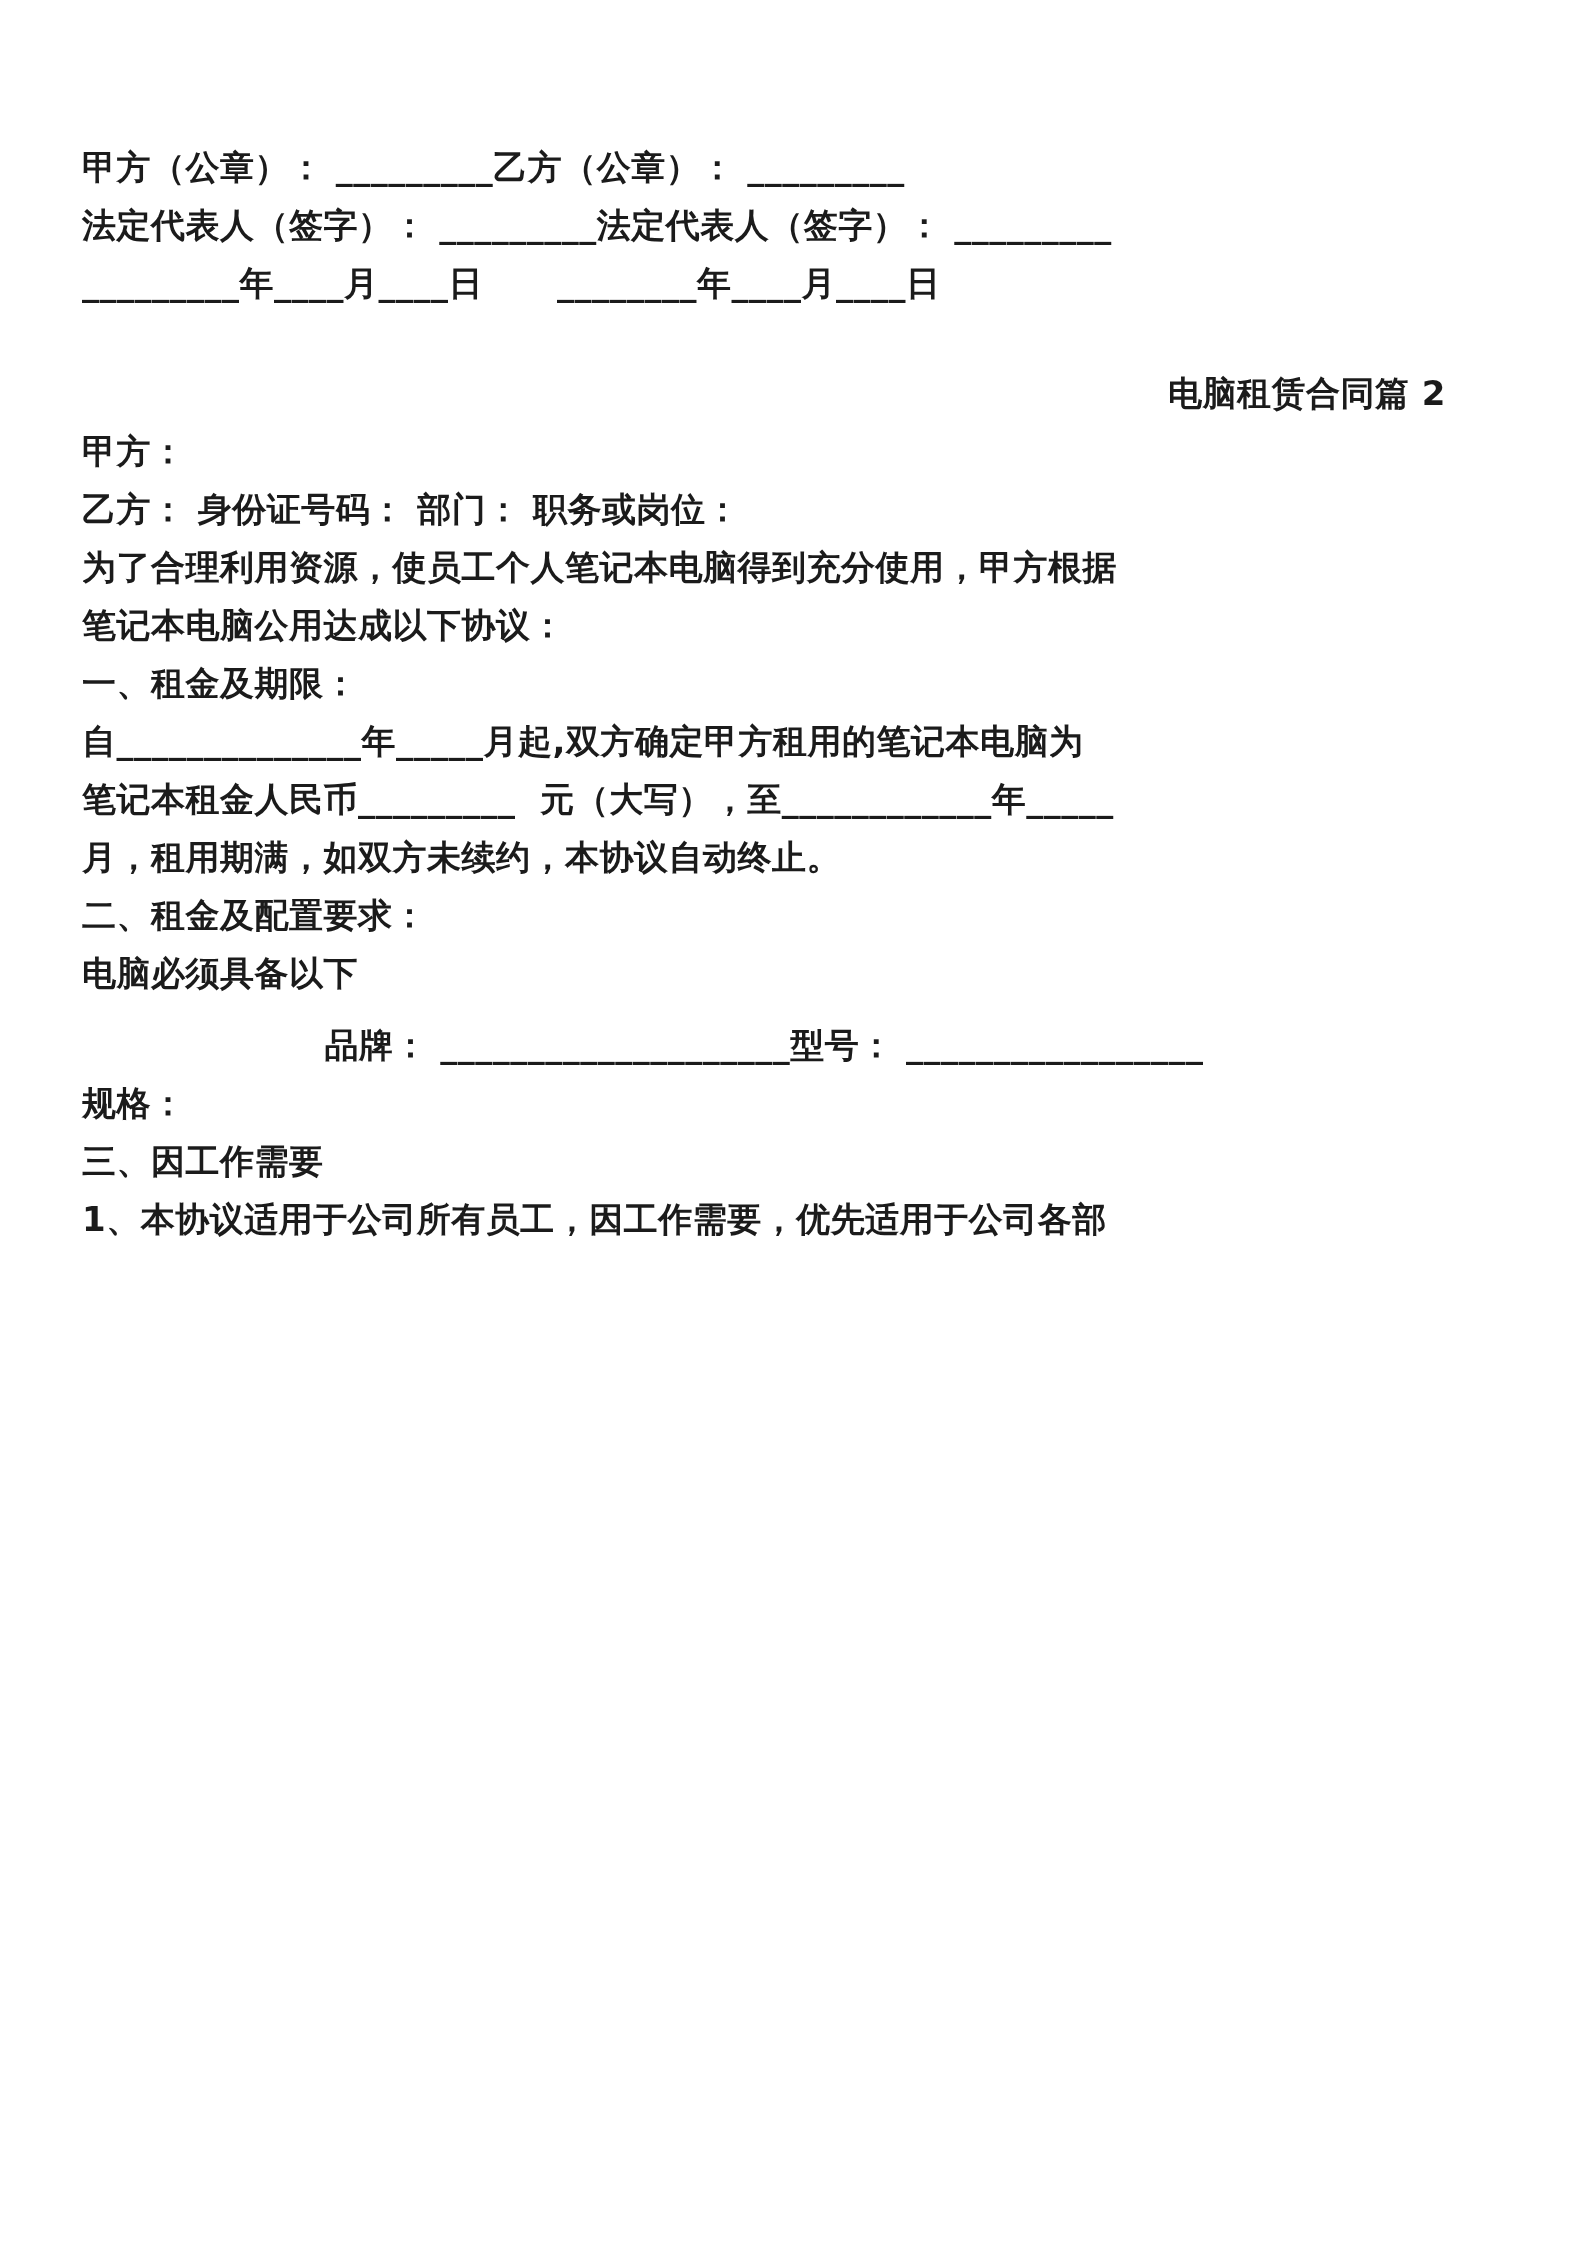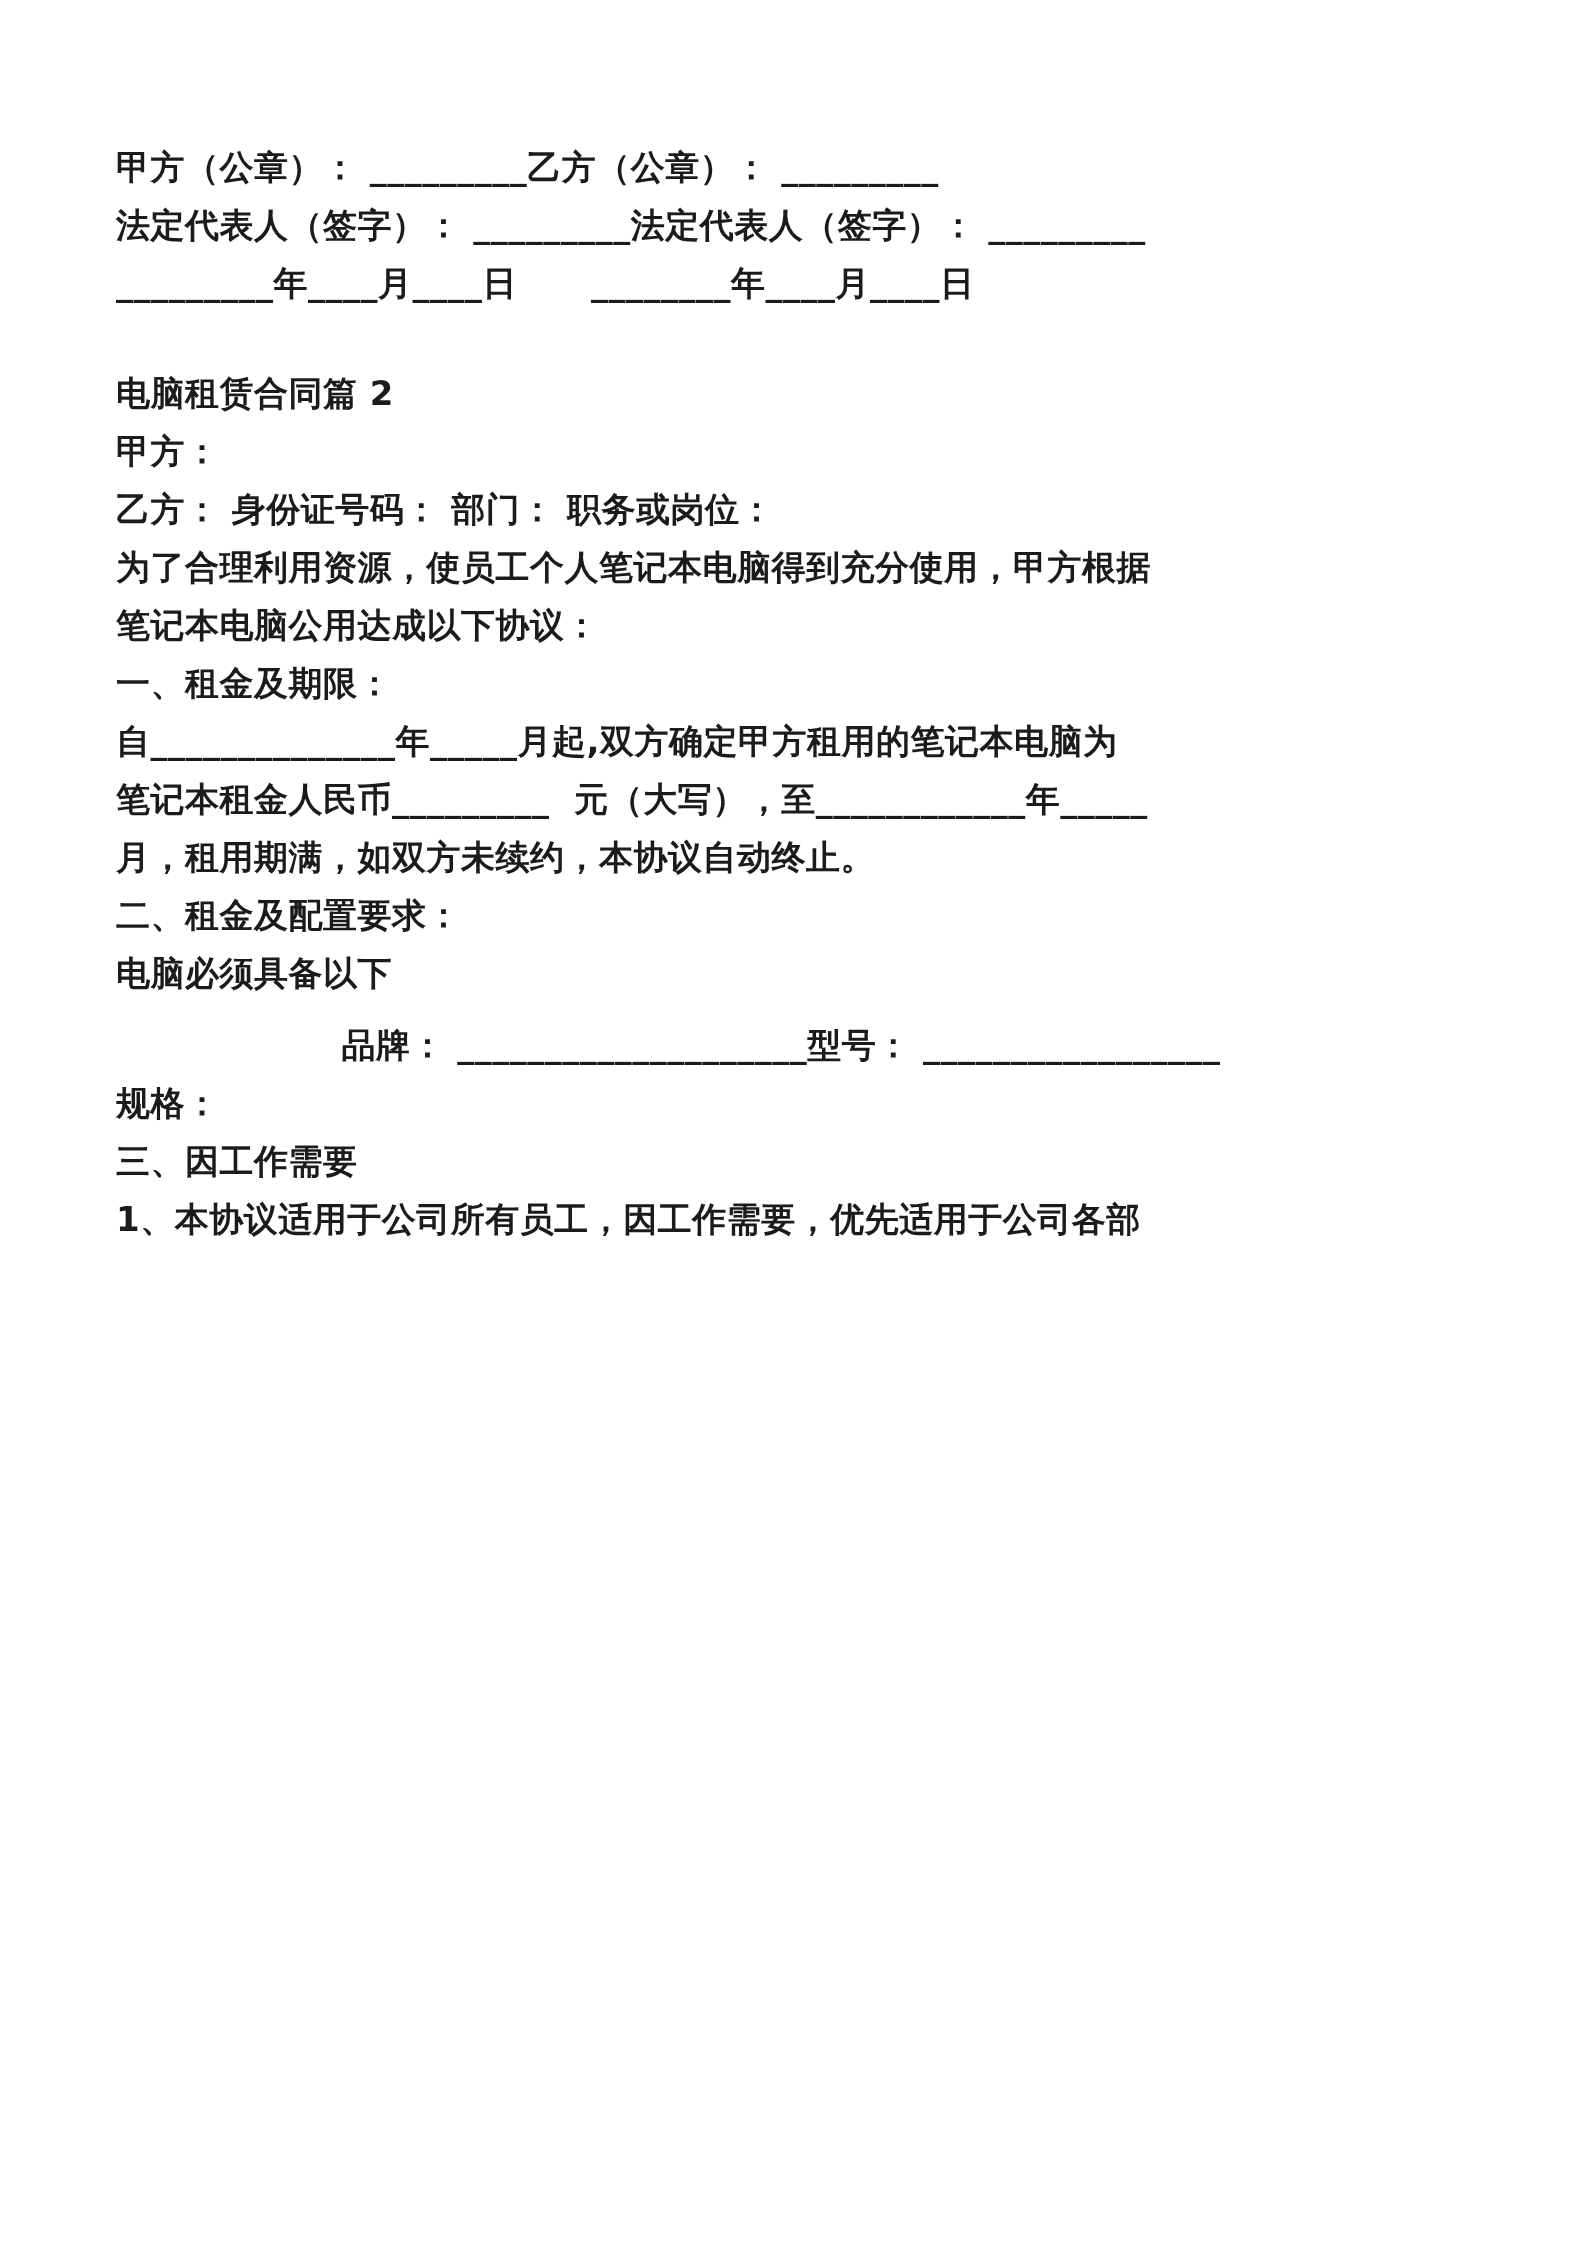--- a/index.html
+++ b/index.html
@@ -8,31 +8,31 @@
     width: 1586px;
     height: 2244px;
     font-family: "DejaVu Sans", "Liberation Sans", sans-serif;
     color: #1b1b1b;
     overflow: hidden;
   }
   .page {
     width: 1586px;
     height: 1721px;
     background: #ffffff;
-    padding: 138px 140px 0 116px;
+    padding: 138px 140px 0 82px;
   }
   .line {
     font-size: 34px;
     font-weight: 700;
     line-height: 58px;
     white-space: pre;
     letter-spacing: 0.5px;
   }
   
-  .gap-xl { margin-top: 52px; }
+  .gap-xl { margin-top: 52px; text-align: right; }
   
   .gap-md { margin-top: 14px; text-align: center; }
 </style>
 </head>
 <body>
 
 <div class="page">
   <p class="line">甲方（公章）： _________乙方（公章）： _________</p>
   <p class="line">法定代表人（签字）： _________法定代表人（签字）： _________</p>
   <p class="line">_________年____月____日      ________年____月____日</p>

